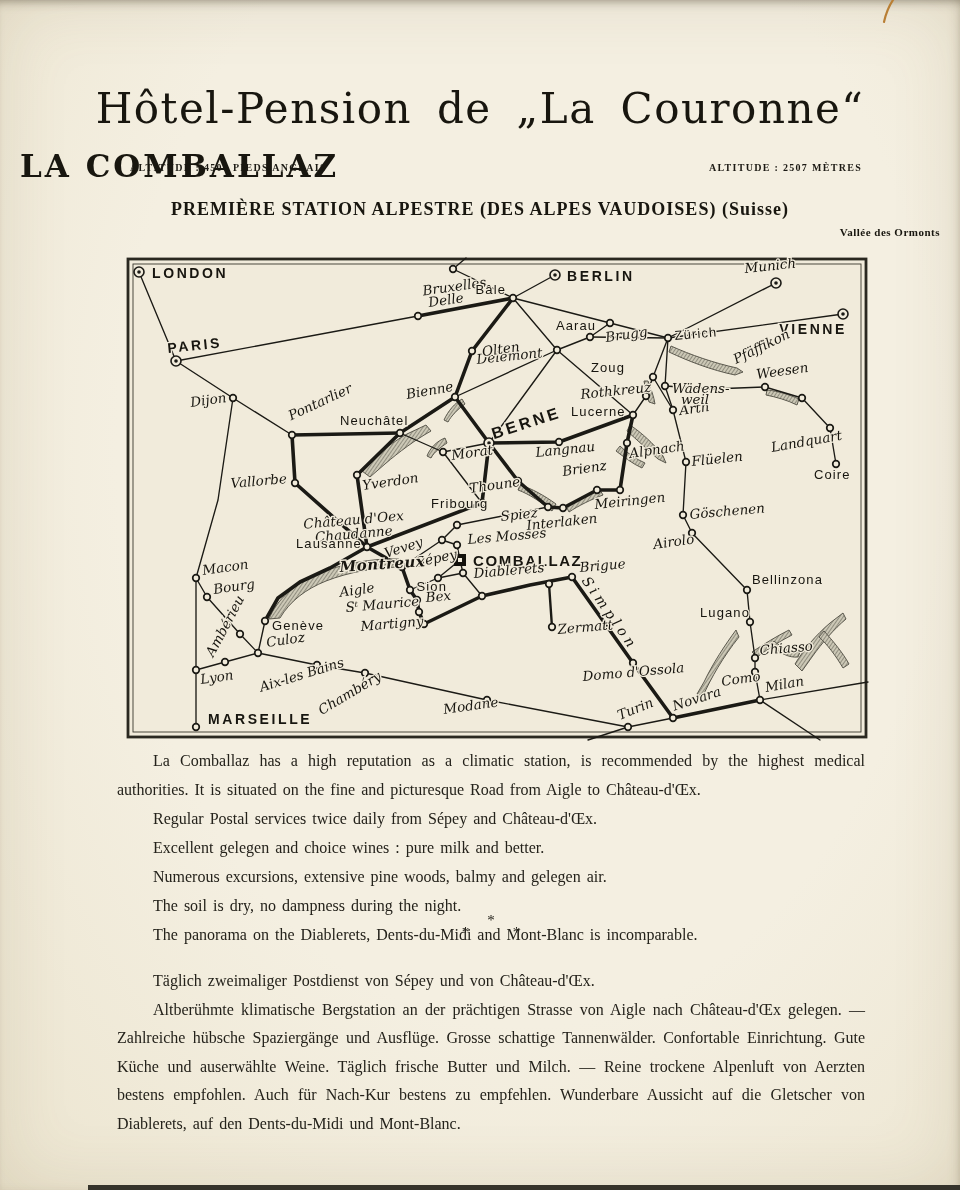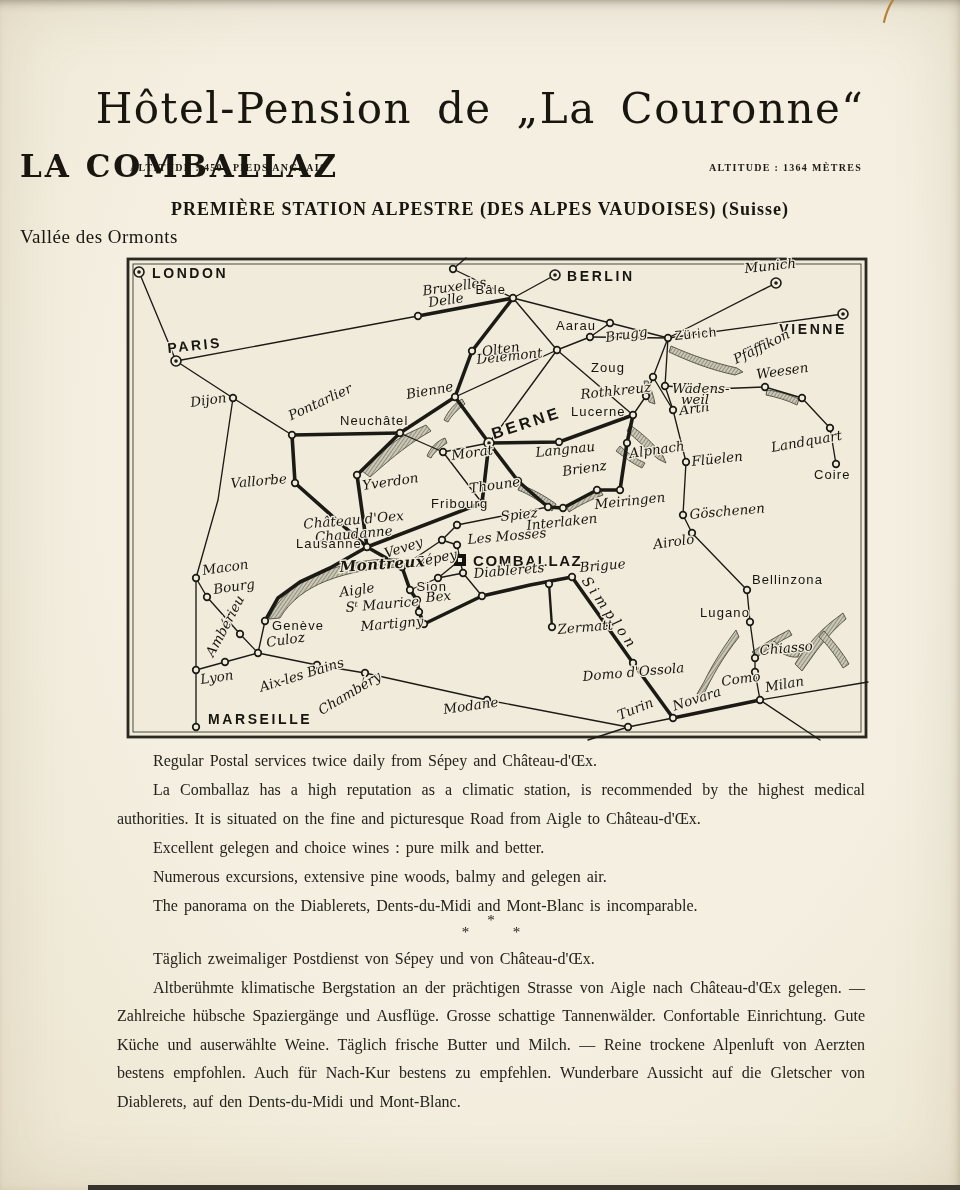--- a/index.html
+++ b/index.html
@@ -22,27 +22,27 @@
   .alt-right{right:98px;}
   .place{
     position:absolute;left:20px;width:940px;top:148px;text-align:left;
     font-family:"DejaVu Serif",serif;font-size:31px;font-weight:700;letter-spacing:3px;color:#18160f;
   }
   .subtitle{
     position:absolute;left:20px;width:920px;top:199px;text-align:center;
     font-size:18px;font-weight:700;letter-spacing:1px;color:#18160f;
   }
   .subtitle2{
-    position:absolute;left:20px;width:920px;top:226px;text-align:left;
-    font-size:19px;font-weight:400;letter-spacing:.5px;color:#18160f;
+    position:absolute;left:20px;width:920px;top:226px;text-align:right;
+    font-size:11px;font-weight:700;letter-spacing:.5px;color:#18160f;
   }
   #map-svg{position:absolute;left:125px;top:256px;}
   .text-block{position:absolute;left:117px;width:748px;text-align:justify;}
   #english-block{top:746px;}
-  #german-block{top:945px;}
+  #german-block{top:967px;}
   .text-block p{margin:0;font-size:16px;line-height:29px;text-indent:36px;word-spacing:2px;color:#24221b;}
   #german-block p{line-height:28.5px;}
   .separator{position:absolute;left:117px;width:748px;top:924px;text-align:center;font-size:15px;color:#24221b;}
   .separator span{display:inline-block;margin:0 9px;}
   .separator .mid{position:relative;top:-12px;}
   .bottom-strip{position:absolute;left:88px;right:0;bottom:0;height:5px;background:#35332b;}
   .pen-mark{position:absolute;left:876px;top:0;}
   
   text{fill:#17150f;paint-order:stroke;stroke:#f1ebdb;stroke-width:2.6px;}
   .m-caps{font:700 14px "Liberation Sans",sans-serif;letter-spacing:2.6px;}
@@ -57,21 +57,21 @@
 <body>
 
 <div class="page">
   <svg class="pen-mark" width="30" height="30">
     <path d="M8,22 C10,13 13,6 17,0" fill="none" stroke="#b97f35" stroke-width="2.2" stroke-linecap="round"></path>
   </svg>
 
   <div class="title">Hôtel-Pension de „La Couronne“</div>
   <div class="alt-left">ALTITUDE : 4500 PIEDS ANGLAIS</div>
   <div class="place">LA COMBALLAZ</div>
-  <div class="alt-right">ALTITUDE : 1364 MÈTRES</div>
+  <div class="alt-right">ALTITUDE : 2507 MÈTRES</div>
   <div class="subtitle">PREMIÈRE STATION ALPESTRE (DES ALPES VAUDOISES) (Suisse)</div>
   <div class="subtitle2">Vallée des Ormonts</div>
 
   <svg id="map-svg" width="745" height="486" viewBox="125 256 745 486">
       <defs>
         <pattern id="hatch" width="3" height="3" patternUnits="userSpaceOnUse" patternTransform="rotate(35)">
           <line x1="0" y1="0" x2="0" y2="3" stroke="#68665a" stroke-width="1.2"></line>
         </pattern>
       </defs>
       <rect x="128" y="259" width="738" height="478" fill="#f1ebdb" stroke="#2a2820" stroke-width="2.8"></rect>
@@ -332,24 +332,25 @@
       <text x="672" y="393" class="m-script">Wädens-</text>
       <text x="681" y="404" class="m-script">weil</text>
       <text x="772" y="452" class="m-script" transform="rotate(-10 772 452)">Landquart</text>
       <text x="606" y="616" class="m-simplon" text-anchor="middle" transform="rotate(55 606 616)">Simplon</text>
       <text x="229" y="628" class="m-script" text-anchor="middle" transform="rotate(-62 229 628)">Ambérieu</text>
       <text x="303" y="679" class="m-script" text-anchor="middle" transform="rotate(-17 303 679)">Aix-les Bains</text>
       <text x="352" y="697" class="m-script" text-anchor="middle" transform="rotate(-31 352 697)">Chambéry</text>
     </svg>
 
   <div id="english-block" class="text-block">
+      <p>La Comballaz has a high reputation as a climatic station, is recommended by the highest medical authorities. It is situated on the fine and picturesque Road from Aigle to Château-d'Œx.</p>
       <p>Regular Postal services twice daily from Sépey and Château-d'Œx.</p>
-      <p>La Comballaz has a high reputation as a climatic station, is recommended by the highest medical authorities. It is situated on the fine and picturesque Road from Aigle to Château-d'Œx.</p>
       <p>Excellent gelegen and choice wines : pure milk and better.</p>
       <p>Numerous excursions, extensive pine woods, balmy and gelegen air.</p>
+      <p>The soil is dry, no dampness during the night.</p>
       <p>The panorama on the Diablerets, Dents-du-Midi and Mont-Blanc is incomparable.</p>
     </div>
 
   <div class="separator">
     <span>*</span><span class="mid">*</span><span>*</span>
   </div>
 
   <div id="german-block" class="text-block">
       <p>Täglich zweimaliger Postdienst von Sépey und von Château-d'Œx.</p>
       <p>Altberühmte klimatische Bergstation an der prächtigen Strasse von Aigle nach Château-d'Œx gelegen. — Zahlreiche hübsche Spaziergänge und Ausflüge. Grosse schattige Tannenwälder. Confortable Einrichtung. Gute Küche und auserwählte Weine. Täglich frische Butter und Milch. — Reine trockene Alpenluft von Aerzten bestens empfohlen. Auch für Nach-Kur bestens zu empfehlen. Wunderbare Aussicht auf die Gletscher von Diablerets, auf den Dents-du-Midi und Mont-Blanc.</p>

